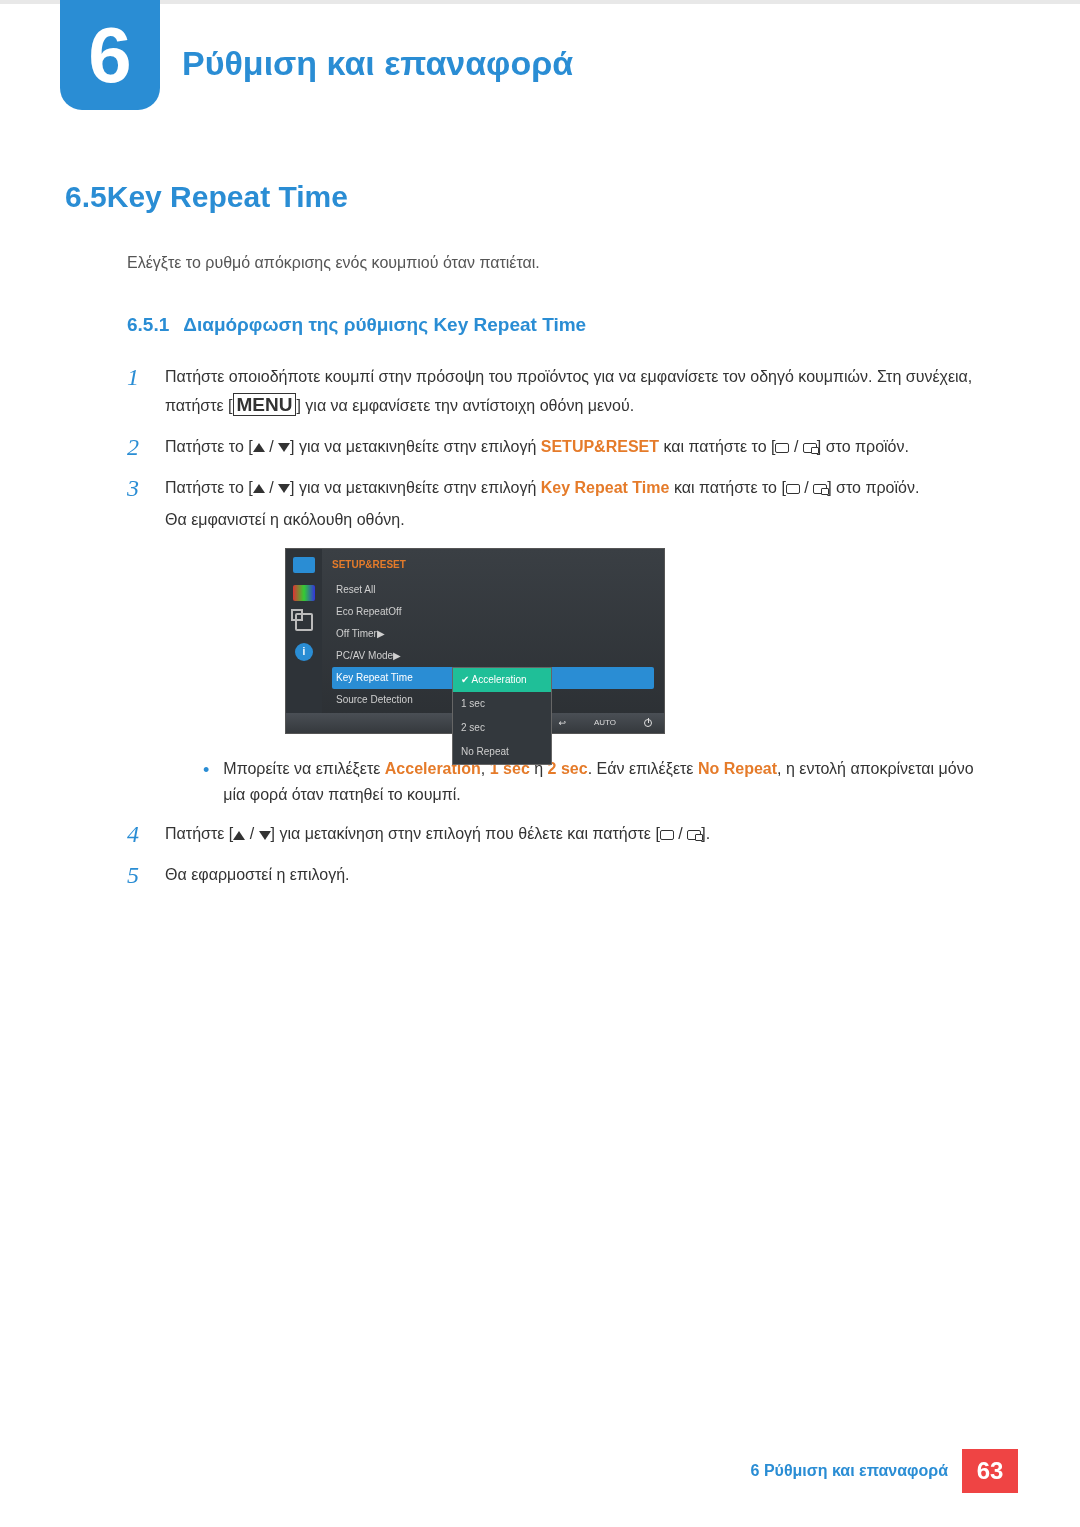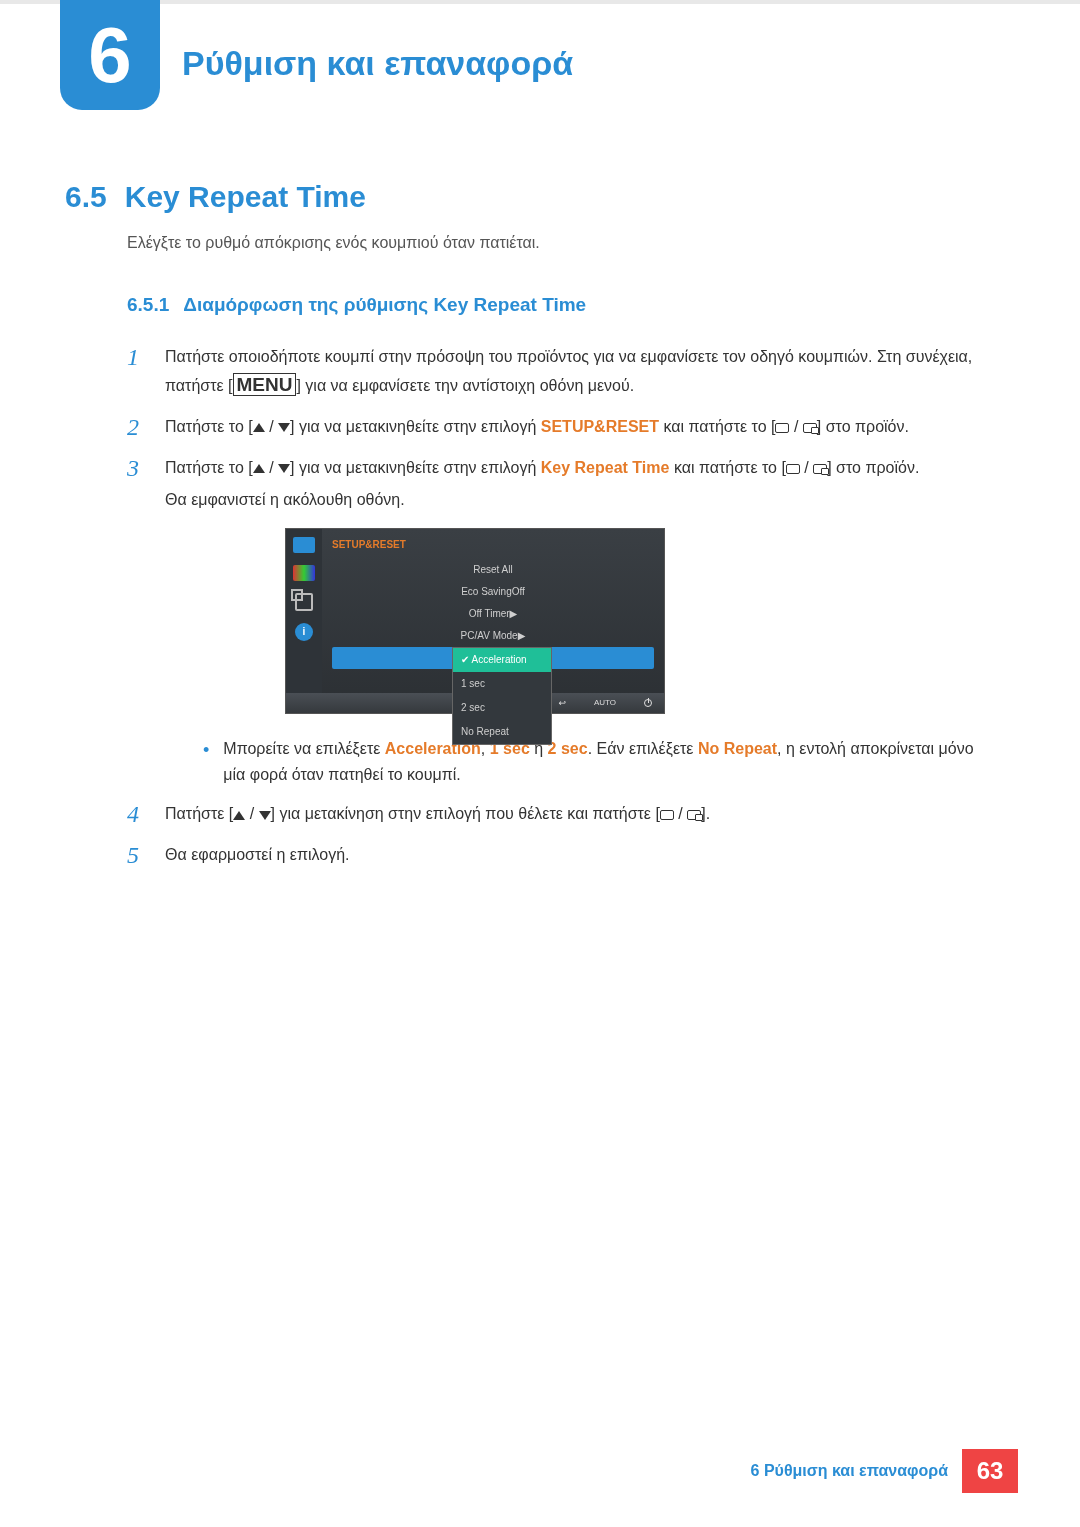--- a/index.html
+++ b/index.html
@@ -20,21 +20,21 @@
     font-size: 78px; font-weight: bold;
     margin-right: 22px;
     margin-top: -4px;
   }
   .chapter-title {
     color: #2a8dd4; font-size: 34px; font-weight: bold;
     padding-top: 40px;
   }
 
   .content { padding: 70px 90px 0 65px; }
-  .section-row { display: flex; align-items: flex-start; gap: 18px; margin-bottom: 20px; }
+  .section-row { display: flex; align-items: flex-start; gap: 0; margin-bottom: 40px; }
   .sec-num { color: #2a8dd4; font-size: 30px; font-weight: bold; }
   .sec-title { color: #2a8dd4; font-size: 30px; font-weight: bold; }
   .intro-text { color: #555; font-size: 16px; margin: 8px 0 42px 62px; }
 
   .subsec-row { display: flex; gap: 14px; margin: 0 0 28px 62px; align-items: center; }
   .sub-num { color: #2a8dd4; font-size: 19px; font-weight: bold; }
   .sub-title { color: #2a8dd4; font-size: 19px; font-weight: bold; }
 
   .steps { margin-left: 62px; }
   .step { display: flex; gap: 18px; margin-bottom: 14px; }
@@ -56,21 +56,21 @@
   .osd-body { display:flex; }
   .osd-side { width: 36px; background:#2e3338; display:flex; flex-direction:column; align-items:center; padding:8px 0; gap:12px; }
   .side-ic { width:22px; height:16px; border-radius:2px; }
   .side-ic.monitor { background:#2a8dd4; }
   .side-ic.bars { background:linear-gradient(90deg,#d33,#3c3,#33d);}
   .side-ic.shape { border:2px solid #bbb; background:transparent; height:18px; width:18px; position:relative;}
   .side-ic.shape::before{content:"";position:absolute;width:8px;height:8px;border:2px solid #bbb;left:-6px;top:-6px;}
   .side-ic.info { background:#2a8dd4; border-radius:50%; width:18px; height:18px; color:#fff; text-align:center; line-height:18px; font-weight:bold;}
   .osd-main { flex:1; padding: 8px 10px 6px; }
   .osd-hdr { color:#e57b2a; font-weight:bold; margin-bottom:6px; font-size:10px;}
-  .osd-row { display:flex; justify-content:center; padding:3px 4px; }
+  .osd-row { display:flex; justify-content:flex-start; padding:3px 4px; }
   .osd-row.selected { background:#2a8dd4; color:#fff; border-radius:2px;}
   .osd-popup { position:relative; margin-top:-4px;}
   .osd-popup-box { position:absolute; left:120px; top:-40px; width:100px; background:#33383d; border:1px solid #666; }
   .osd-popup-box .prow { padding:4px 8px; }
   .osd-popup-box .prow.sel { background:#1fbf98; color:#fff;}
   .osd-popup-box .prow.sel::before { content:"✔ "; color:#fff;}
   .osd-info { width:95px; background:#33383d; padding:6px 6px; font-size:8px; line-height:1.3; color:#cfcfcf; }
   .osd-bottom { height:20px; background:linear-gradient(#4a4f55,#35393d); display:flex; justify-content:flex-end; align-items:center; gap:28px; padding:0 12px;}
   .osd-bottom .b { font-size:8px; color:#ddd; }
   .tri-left-sm{width:0;height:0;border-top:4px solid transparent;border-bottom:4px solid transparent;border-right:6px solid #ddd;}
@@ -158,21 +158,21 @@
                   <div class="side-ic shape"></div>
                   <div class="side-ic info">i</div>
                 </div>
                 <div class="osd-main">
                   <div class="osd-hdr">SETUP&amp;RESET</div>
                   <div class="osd-row">
                       <span>Reset All</span>
                       <span></span>
                     </div>
                   <div class="osd-row">
-                      <span>Eco Saving</span>
+                      <span>Eco Repeat</span>
                       <span>Off</span>
                     </div>
                   <div class="osd-row">
                       <span>Off Timer</span>
                       <span>▶</span>
                     </div>
                   <div class="osd-row">
                       <span>PC/AV Mode</span>
                       <span>▶</span>
                     </div>

